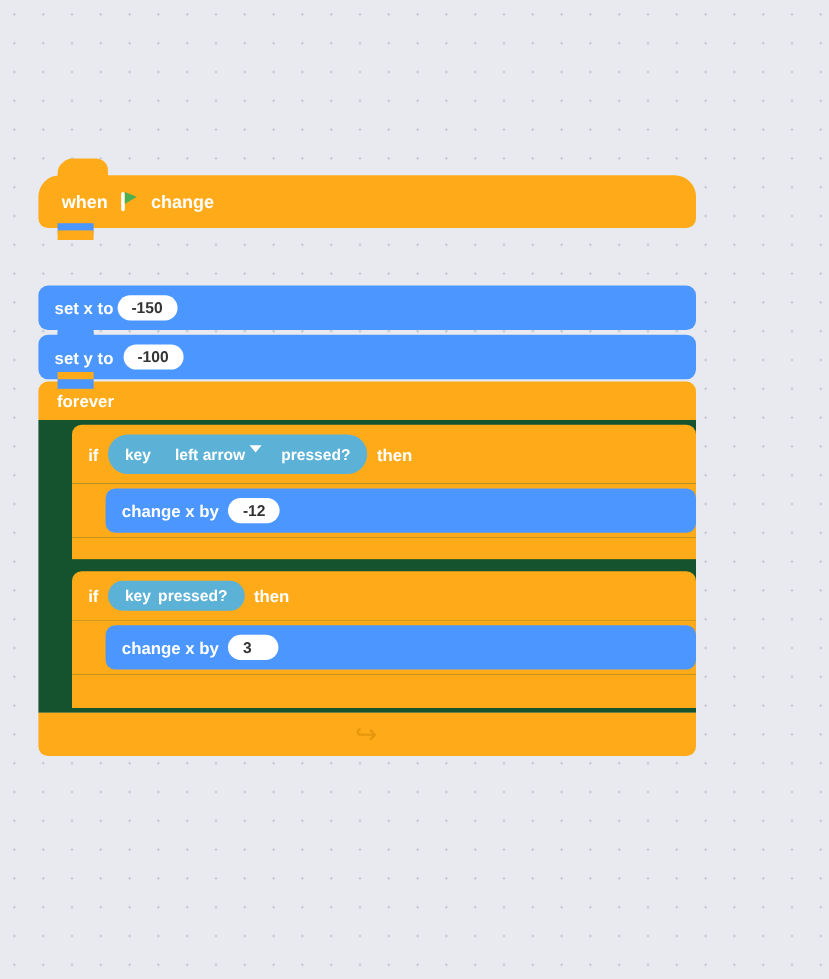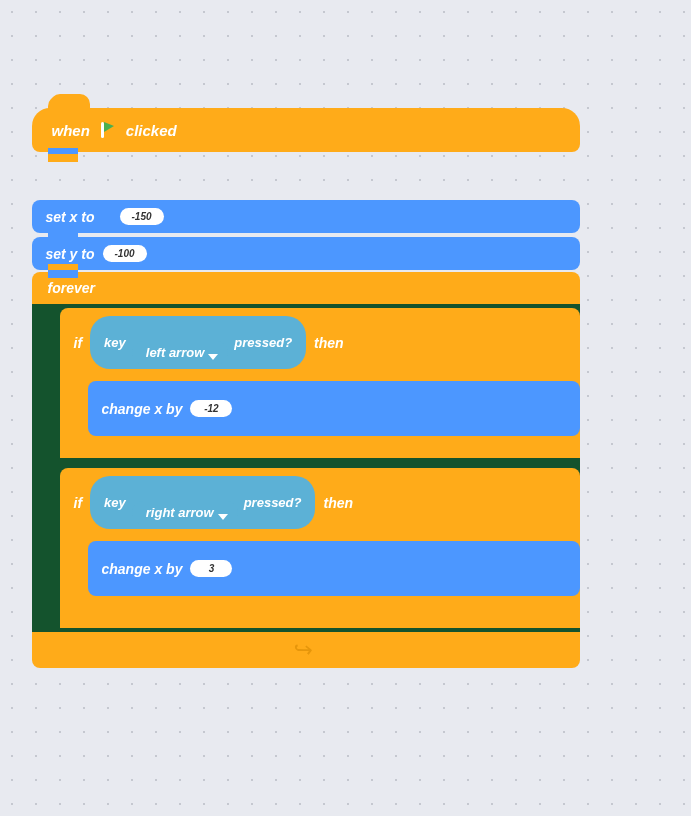--- a/index.html
+++ b/index.html
@@ -14,21 +14,20 @@
     }
 
     .canvas {
       width: 691px;
       height: 816px;
       background: #e8eaf0;
       display: flex;
       justify-content: center;
       align-items: center;
       position: relative;
-      font-style: italic;
     }
 
     
     .canvas::before {
       content: '';
       position: absolute;
       inset: 0;
       background-image: radial-gradient(circle, #c5c8d0 1px, transparent 1px);
       background-size: 24px 24px;
     }
@@ -69,39 +68,37 @@
       background: #ffab19;
       border-radius: 10px 10px 0 0;
     }
 
     
     .input-oval {
       background: #fff;
       color: #333;
       border-radius: 20px;
       padding: 3px 12px;
-      font-size: 10px;
+      font-size: 13px;
       font-weight: 700;
       min-width: 42px;
-      text-align: center;
       display: inline-block;
     }
 
     
     .key-dropdown {
       background: #5cb1d6;
       color: #fff;
       border-radius: 20px;
       padding: 4px 10px 4px 14px;
       font-size: 13px;
       font-weight: 700;
       display: inline-flex;
-      align-items: flex-end;
+      align-items: flex-start;
       gap: 4px;
-      margin-top: 20px;
     }
 
     .key-dropdown .arrow {
       width: 0;
       height: 0;
       border-left: 5px solid transparent;
       border-right: 5px solid transparent;
       border-top: 6px solid #fff;
       display: inline-block;
     }
@@ -113,23 +110,23 @@
       border-radius: 20px;
       padding: 5px 14px;
       font-size: 13px;
       font-weight: 700;
       display: inline-flex;
       align-items: center;
       gap: 6px;
     }
 
     
-    .block-set-x { background: #4c97ff; border-radius: 8px; padding: 8px 14px; display: flex; align-items: center; gap: 25px; font-size: 14px; font-weight: 700; color: #fff; margin-bottom: 2px; margin-top: 44px; }
+    .block-set-x { background: #4c97ff; border-radius: 8px; padding: 8px 14px; display: flex; align-items: center; gap: 3px; font-size: 14px; font-weight: 700; color: #fff; margin-bottom: 2px; margin-top: 44px; }
     .block-set-y { background: #4c97ff; border-radius: 8px; padding: 8px 14px; display: flex; align-items: center; gap: 8px; font-size: 14px; font-weight: 700; color: #fff; margin-bottom: 0; }
-    .block-change { background: #4c97ff; border-radius: 8px; padding: 19px 14px; display: flex; align-items: center; gap: 8px; font-size: 14px; font-weight: 700; color: #fff; }
+    .block-change { background: #4c97ff; border-radius: 8px; padding: 8px 14px; display: flex; align-items: center; gap: 8px; font-size: 14px; font-weight: 700; color: #fff; }
 
     
     .main-stack {
       display: flex;
       flex-direction: column;
       gap: 0px;
     }
 
   </style>
 </head>
@@ -145,21 +142,21 @@
         <div style="position:absolute; top:-12px; left:16px; width:36px; height:14px; background:#ffab19; border-radius:10px 10px 0 0;"></div>
         <div class="block-hat">
           <span>when</span>
 
           <span style="display:inline-flex;align-items:center;">
             <svg width="20" height="20" viewBox="0 0 20 20">
               <rect x="3" y="2" width="3" height="16" rx="1.5" fill="#fff"></rect>
               <polygon points="6,2 16,6 6,12" fill="#4caf50"></polygon>
             </svg>
           </span>
-          <span>clicked</span>
+          <span>change</span>
         </div>
 
         <div style="position:absolute; bottom:-8px; left:16px; width:30px; height:8px; background:#ffab19; z-index:2;"></div>
       </div>
 
       <div style="position:relative; margin-bottom: 2px;">
         <div style="position:absolute; top:0; left:16px; width:30px; height:8px; background:#4c97ff; border-radius:0 0 0 0; top:-8px; z-index:1;"></div>
         <div class="block-set-x">
           <span>set x to</span>
           <span class="input-oval">-150</span>
@@ -216,24 +213,20 @@
 
           <div style="height:6px;"></div>
 
           <div style="position:relative;">
 
             <div style="background:#ffab19; border-radius:8px 8px 0 0; display:flex; align-items:center; gap:8px; padding:8px 14px; font-size:14px; font-weight:700; color:#fff; min-width:520px;">
               <span>if</span>
 
               <span class="condition-pill">
                 <span>key</span>
-                <span class="key-dropdown">
-                  <span>right arrow</span>
-                  <span class="arrow"></span>
-                </span>
                 <span>pressed?</span>
               </span>
               <span>then</span>
             </div>
 
             <div style="background:#ffab19; padding: 4px 0 4px 28px;">
               <div style="position:relative;">
                 <div class="block-change">
                   <span>change x by</span>
                   <span class="input-oval">3</span>

